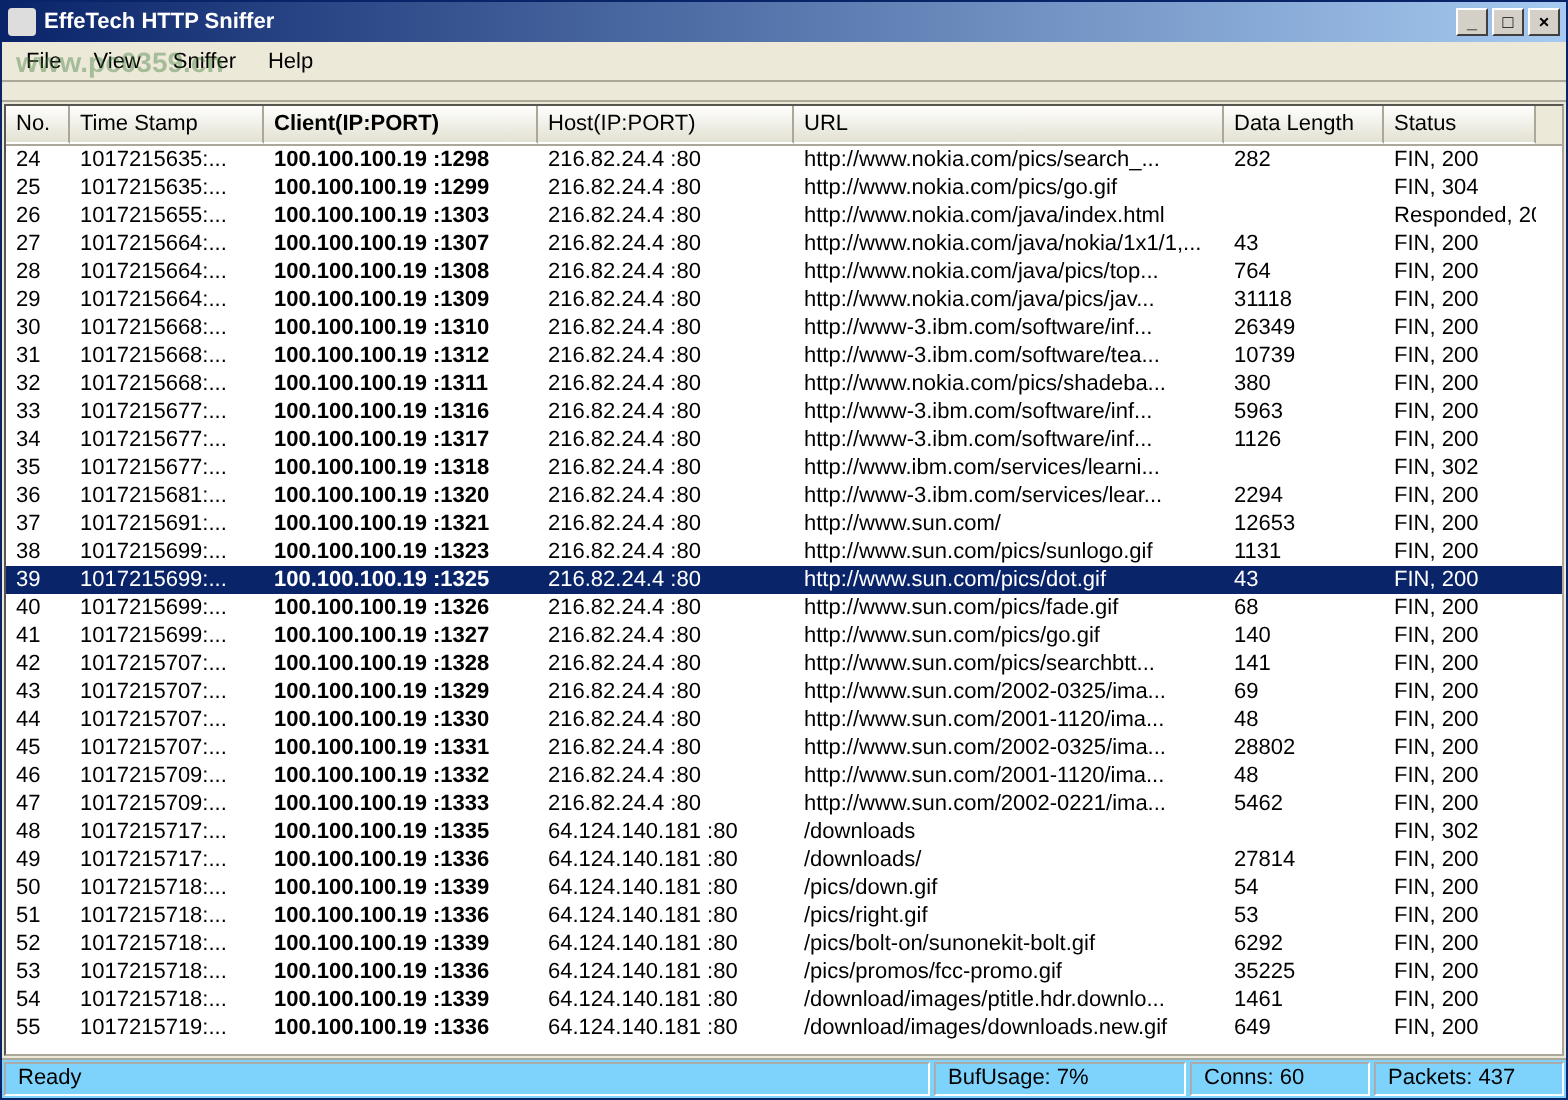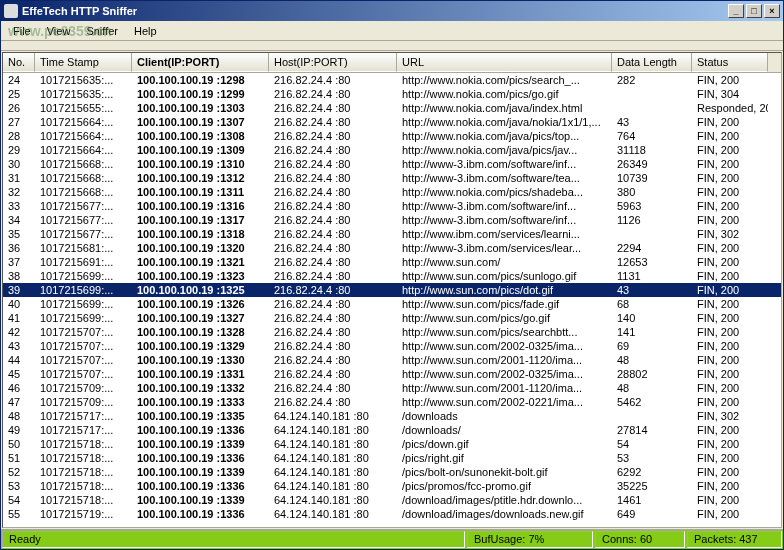--- a/index.html
+++ b/index.html
@@ -14,21 +14,21 @@
 .watermark { position: absolute; top: 23px; left: 8px; font-size: 14px; color: rgba(60,120,60,0.4); font-weight: bold; pointer-events:none; z-index:5;}
 .toolbar { background: #ece9d8; height: 10px; border-bottom: 1px solid #aca899; }
 .grid-wrap { flex: 1; background: #fff; overflow: hidden; display: flex; flex-direction: column; border: 1px inset #aca899; margin: 1px; }
 .grid-head { display: flex; background: #ece9d8; border-bottom: 1px solid #aca899; }
 .grid-head .col { border-right: 1px solid #aca899; border-bottom: 1px solid #fff; padding: 3px 5px; background: linear-gradient(#fefefe,#e3e1d1); overflow: hidden; white-space: nowrap; cursor: pointer; }
 .grid-body { flex: 1; overflow-y: scroll; overflow-x: hidden; }
 .row { display: flex; height: 14px; align-items: center; }
 .row .cell { padding: 0 5px; overflow: hidden; white-space: nowrap; text-overflow: clip; }
 .row.sel { background: #0a246a; color: #fff; }
 .c0{width:32px;} .c1{width:97px;} .c2{width:137px;font-weight:bold;} .c3{width:128px;} .c4{width:215px;} .c5{width:80px;} .c6{width:76px;}
-.statusbar { height: 20px; background: #84cc16; border-top: 1px solid #aca899; display: flex; align-items: center; }
+.statusbar { height: 20px; background: #7dd3fc; border-top: 1px solid #aca899; display: flex; align-items: center; }
 .status-cell { border: 1px inset #fff; padding: 1px 6px; margin: 1px; height: 17px; }
 .status-cell.flex { flex: 1; }
 </style>
 </head>
 <body>
 
 <div class="titlebar">
   <span class="icon"></span>
   <span class="title">EffeTech HTTP Sniffer</span>
   <div class="win-btns">

